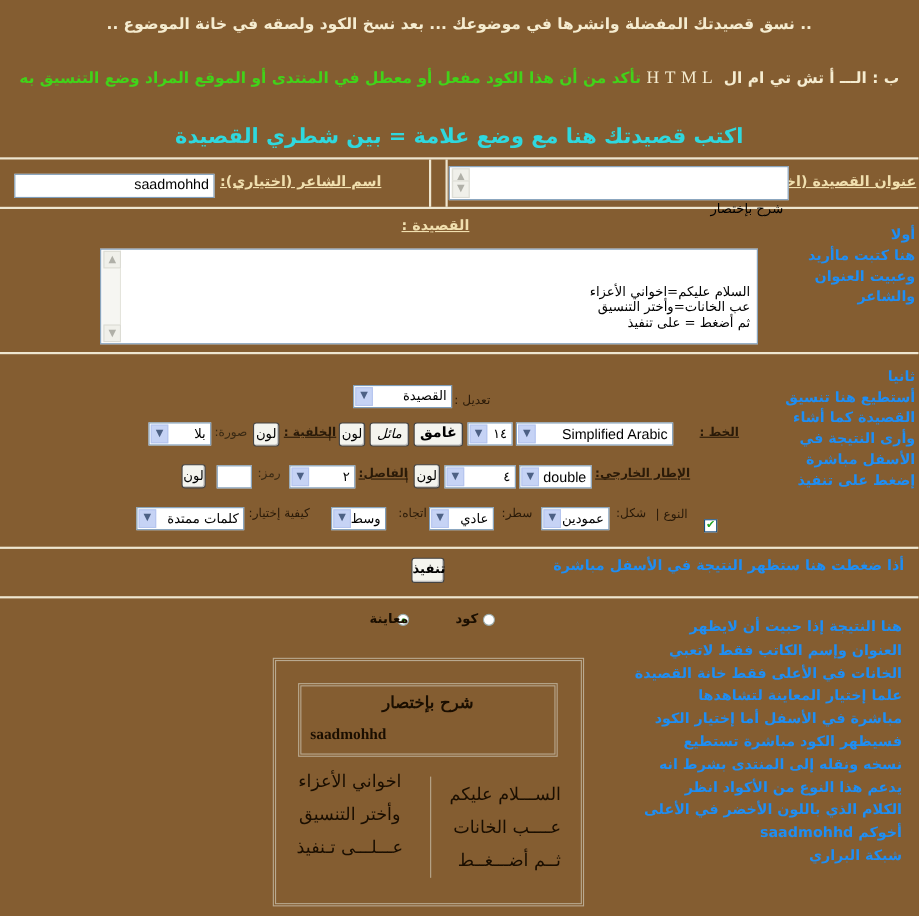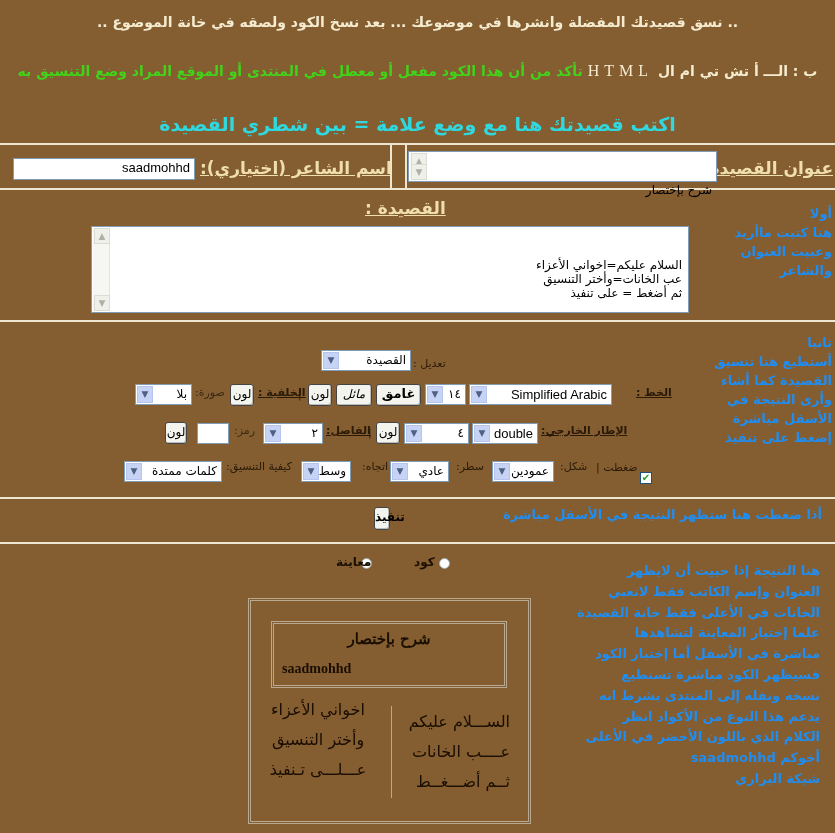--- a/index.html
+++ b/index.html
@@ -6,21 +6,21 @@
   body{width:835px;height:833px;overflow:hidden;background:#845d31;font-family:"DejaVu Sans",sans-serif;position:relative;direction:ltr;}
   .abs{position:absolute;}
   .rtl{direction:rtl;}
   .line1{top:14px;left:0;width:835px;text-align:center;color:#f5ecd0;font-weight:bold;font-size:14px;}
   .line2{top:62px;left:0;width:835px;text-align:center;color:#42d21a;font-weight:bold;font-size:14px;}
   .line2 .html{color:#f5ecd0;font-family:"Liberation Serif",serif;letter-spacing:5px;font-weight:normal;font-size:16px;}
   .line2 .wh{color:#f5ecd0;}
   .line3{top:113px;left:0;width:835px;text-align:center;color:#2fd8de;font-weight:bold;font-size:19px;}
   .hr{left:0;width:835px;height:0;border-top:2px solid #eee6d0;}
   .vr{width:0;border-left:2px solid #eee6d0;}
-  .lbl{color:#f0dfae;font-size:17px;font-weight:bold;text-decoration:underline;}
+  .lbl{color:#f0dfae;font-size:13px;font-weight:bold;text-decoration:underline;}
   .lbl2{color:#2a1a08;font-size:11px;}
   .lbl3{color:#2a1a08;font-size:11px;font-weight:bold;text-decoration:underline;text-align:center;}
   .input{background:#fff;border:1px solid #7f9db9;font-size:13px;color:#000;box-sizing:border-box;padding:1px 4px;}
   .ta{background:#fff;border:1px solid #7f9db9;box-sizing:border-box;font-size:12px;color:#000;padding:3px 6px;line-height:14px;white-space:pre-line;}
   .sb{position:absolute;left:1px;top:1px;bottom:1px;width:16px;background:#f6f6f2;border-right:1px solid #e4e4dc;}
   .sb .up,.sb .dn{position:absolute;left:1px;width:14px;height:14px;background:#f0f0ea;border:1px solid #dcdcd4;color:#b0b0a8;font-size:9px;text-align:center;line-height:14px;}
   .sb .up{top:0}.sb .dn{bottom:0}
   .sel{background:#fff;border:1px solid #7f9db9;box-sizing:border-box;font-size:12px;color:#000;height:21px;}
   .sel .arrow{position:absolute;left:1px;top:1px;width:16px;height:17px;background:#c6d3f5;border:1px solid #b5c5ef;box-sizing:border-box;color:#4d6185;font-size:9px;text-align:center;line-height:15px;}
   .sel .val{position:absolute;right:4px;top:2px;white-space:nowrap;}
@@ -115,53 +115,53 @@
 <div class="abs lbl3 rtl" style="left:326px;top:424px;">الفاصل:</div>
 <div class="abs sel" style="left:263px;top:423px;width:60px;">
     <div class="arrow">▼</div>
     <span class="val">٢</span>
   </div>
 <div class="abs lbl2 rtl" style="left:234px;top:424px;color:#3a2a14;">رمز:</div>
 <div class="abs input" style="left:197px;top:423px;width:32px;height:21px;"></div>
 <div class="abs btn" style="left:165px;top:422px;width:22px;height:22px;">لون</div>
 
 <div class="abs chk" style="left:640px;top:472px;">✔</div>
-<div class="abs lbl2 rtl" style="left:596px;top:461px;">ضغطت |</div>
+<div class="abs lbl2 rtl" style="left:596px;top:461px;">النوع |</div>
 <div class="abs lbl2 rtl" style="left:560px;top:460px;">شكل:</div>
 <div class="abs sel" style="left:492px;top:461px;width:62px;">
     <div class="arrow">▼</div>
     <span class="val">عمودين</span>
   </div>
 <div class="abs lbl2 rtl" style="left:456px;top:460px;">سطر:</div>
 <div class="abs sel" style="left:390px;top:461px;width:59px;">
     <div class="arrow">▼</div>
     <span class="val">عادي</span>
   </div>
 <div class="abs lbl2 rtl" style="left:362px;top:460px;">اتجاه:</div>
 <div class="abs sel" style="left:301px;top:461px;width:50px;">
     <div class="arrow">▼</div>
     <span class="val">وسط</span>
   </div>
-<div class="abs lbl2 rtl" style="left:226px;top:460px;">كيفية التنسيق:</div>
+<div class="abs lbl2 rtl" style="left:226px;top:460px;">كيفية إختيار:</div>
 <div class="abs sel" style="left:124px;top:461px;width:98px;">
     <div class="arrow">▼</div>
     <span class="val">كلمات ممتدة</span>
   </div>
 
 <div class="abs blue rtl" style="right:3px;top:333px;width:150px;">
   <div>ثانيا</div>
   <div>أستطيع هنا تنسيق</div>
   <div>القصيدة كما أشاء</div>
   <div>وأرى النتيجة في</div>
   <div>الأسفل مباشرة</div>
   <div>إضغط على تنفيذ</div>
 </div>
 
 <div class="abs hr" style="top:497px;"></div>
-<div class="abs btn" style="left:374px;top:507px;width:16px;height:23px;font-weight:bold;">تنفيذ</div>
+<div class="abs btn" style="left:374px;top:507px;width:30px;height:23px;font-weight:bold;">تنفيذ</div>
 <div class="abs blue rtl" style="right:13px;top:505px;width:400px;">أذا ضغطت هنا ستظهر النتيجة في الأسفل مباشرة</div>
 <div class="abs hr" style="top:542px;"></div>
 
 <div class="abs radio" style="left:439px;top:558px;"></div>
 <div class="abs rlbl rtl" style="left:414px;top:555px;">كود</div>
 <div class="abs radio on" style="left:361px;top:558px;"></div>
 <div class="abs rlbl rtl" style="left:336px;top:555px;">معاينة</div>
 
 <div class="abs blue rtl" style="right:15px;top:561px;width:290px;line-height:20.8px;">
   <div>هنا النتيجة  إذا حبيت أن لايظهر</div>

